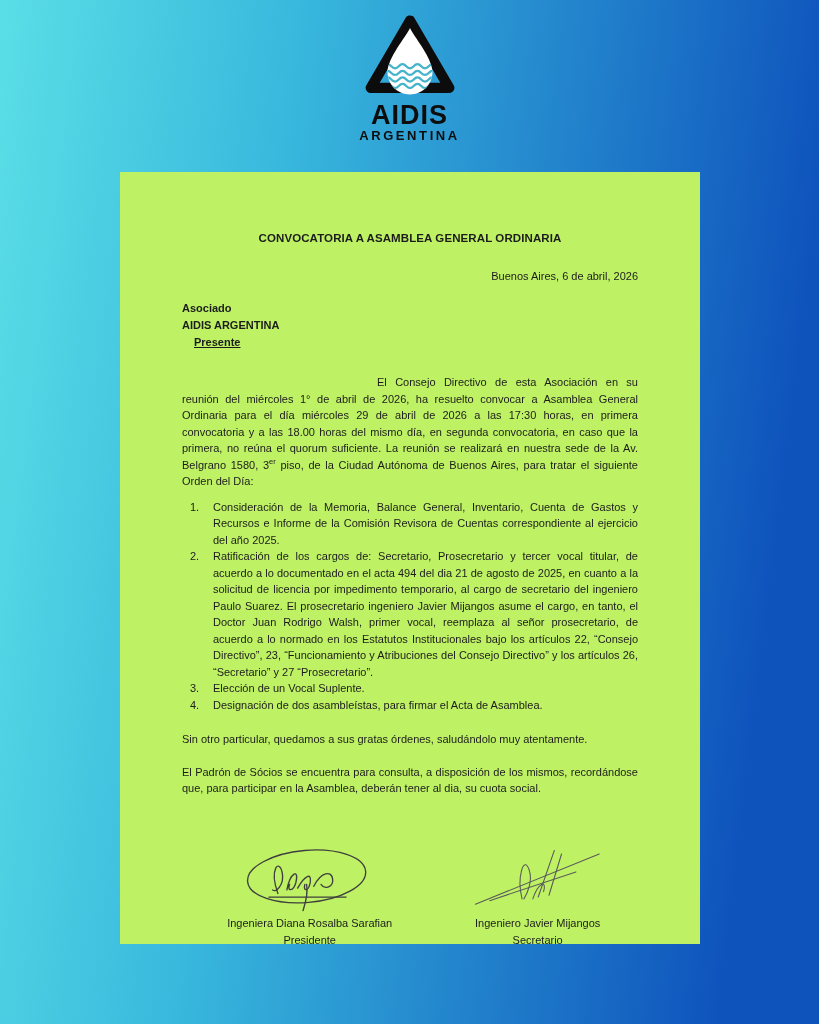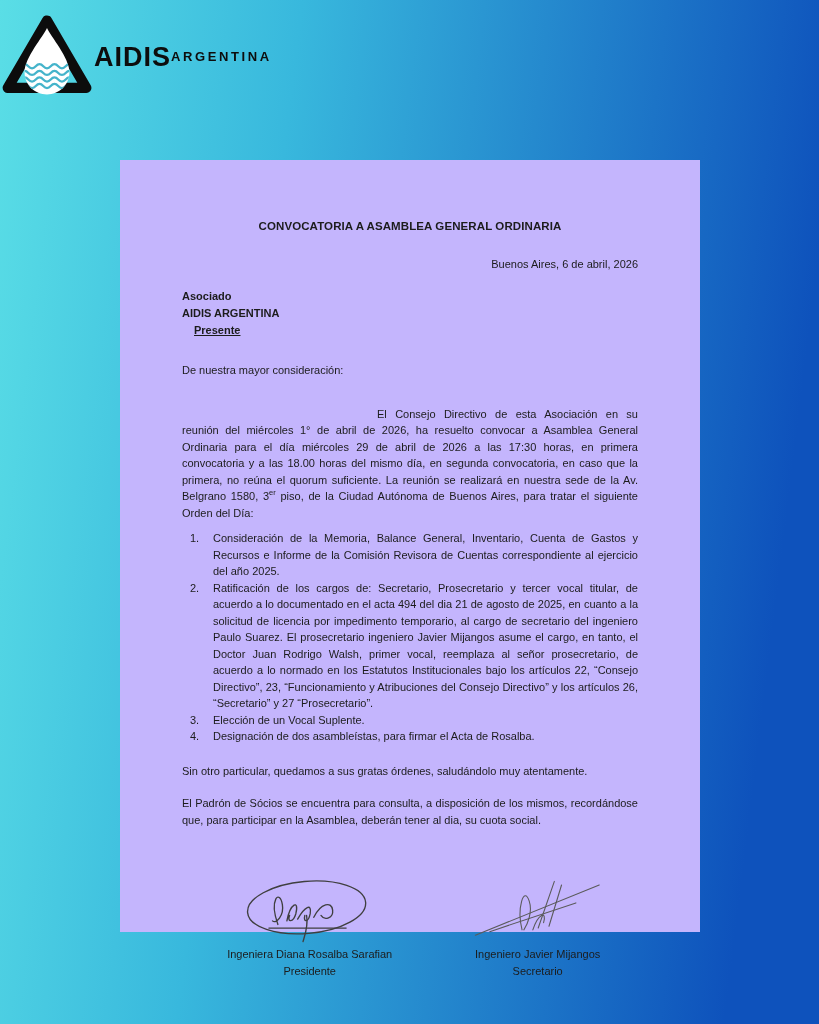--- a/index.html
+++ b/index.html
@@ -9,37 +9,37 @@
     overflow: hidden;
     font-family: "Liberation Sans", sans-serif;
   }
   .bg {
     position: absolute; inset: 0;
     background: linear-gradient(97deg, #5adee6 0%, #38b8dd 32%, #0e52bc 90%);
   }
   
   .logo {
     position: absolute; top: 14px; left: 0; right: 0;
-    display: flex; flex-direction: row; align-items: center;
+    display: flex; flex-direction: column; align-items: center;
     color: #0d0d0d;
   }
   .logo svg { width: 94px; height: 86px; display: block; }
   .logo-org {
     font-weight: bold; font-size: 27px; letter-spacing: 1px;
     line-height: 1.05; margin-top: 1px;
   }
   .logo-country {
     font-weight: bold; font-size: 13px; letter-spacing: 2.6px;
     line-height: 1.1;
   }
   
   .paper {
-    position: absolute; left: 120px; top: 160px;
+    position: absolute; left: 120px; top: 172px;
     width: 580px; height: 772px;
-    background: #c4b5fd;
+    background: #bef264;
     box-sizing: border-box;
     padding: 54px 62px 0 62px;
     color: #1c1c1c;
     font-size: 11px;
     line-height: 16.5px;
   }
   .title {
     text-align: center; font-weight: bold; font-size: 11.5px;
     margin: 4px 0 21px 0; letter-spacing: 0.1px;
   }
@@ -96,40 +96,39 @@
   <div class="title">CONVOCATORIA A ASAMBLEA GENERAL ORDINARIA</div>
 
   <div class="date">Buenos Aires, 6 de abril, 2026</div>
 
   <div class="addr">
     <div>Asociado</div>
     <div>AIDIS ARGENTINA</div>
     <div class="addr-underline">Presente</div>
   </div>
 
-  <div class="salutation">De nuestra mayor consideración:</div>
 
   <p class="body intro"><span>El Consejo Directivo de esta Asociación en su reunión del miércoles 1° de abril de 2026, ha resuelto convocar a Asamblea General Ordinaria para el día miércoles 29 de abril de 2026 a las 17:30 horas, en primera convocatoria y a las 18.00 horas del mismo día, en segunda convocatoria, en caso que la primera, no reúna el quorum suficiente. La reunión se realizará en nuestra sede de la Av. Belgrano 1580, 3</span><sup class="ord">er</sup><span> piso, de la Ciudad Autónoma de Buenos Aires, para tratar el siguiente Orden del Día:</span></p>
 
   <div class="agenda">
     <div class="agenda-item">
       <span class="agenda-num">1.</span>
       <span class="agenda-txt">Consideración de la Memoria, Balance General, Inventario, Cuenta de Gastos y Recursos e Informe de la Comisión Revisora de Cuentas correspondiente al ejercicio del año 2025.</span>
     </div>
     <div class="agenda-item">
       <span class="agenda-num">2.</span>
       <span class="agenda-txt">Ratificación de los cargos de: Secretario, Prosecretario y tercer vocal titular, de acuerdo a lo documentado en el acta 494 del dia 21 de agosto de 2025, en cuanto a la solicitud de licencia por impedimento temporario, al cargo de secretario del ingeniero Paulo Suarez. El prosecretario ingeniero Javier Mijangos asume el cargo, en tanto, el Doctor Juan Rodrigo Walsh, primer vocal, reemplaza al señor prosecretario, de acuerdo a lo normado en los Estatutos Institucionales bajo los artículos 22, “Consejo Directivo”, 23, “Funcionamiento y Atribuciones del Consejo Directivo” y los artículos 26, “Secretario” y 27 “Prosecretario”.</span>
     </div>
     <div class="agenda-item">
       <span class="agenda-num">3.</span>
       <span class="agenda-txt">Elección de un Vocal Suplente.</span>
     </div>
     <div class="agenda-item">
       <span class="agenda-num">4.</span>
-      <span class="agenda-txt">Designación de dos asambleístas, para firmar el Acta de Rosalba.</span>
+      <span class="agenda-txt">Designación de dos asambleístas, para firmar el Acta de Asamblea.</span>
     </div>
   </div>
 
   <p class="body closing2">Sin otro particular, quedamos a sus gratas órdenes, saludándolo muy atentamente.</p>
 
   <p class="body">El Padrón de Sócios se encuentra para consulta, a disposición de los mismos, recordándose que, para participar en la Asamblea, deberán tener al dia, su cuota social.</p>
 
   <div class="sig-row">
     <div class="sig sig-president">
       <svg viewBox="0 0 150 78" fill="none" stroke="#3f3f3f" stroke-width="1.5" stroke-linecap="round">

